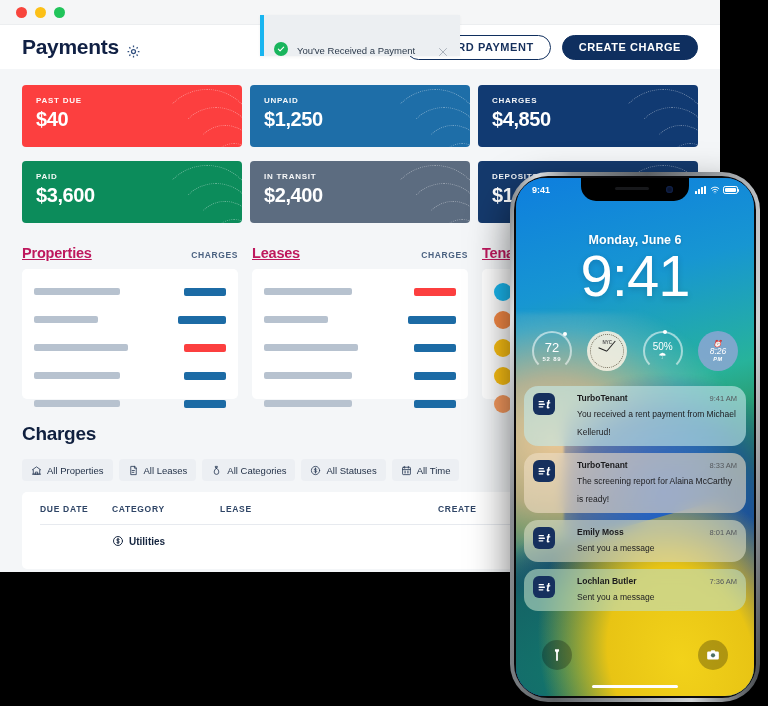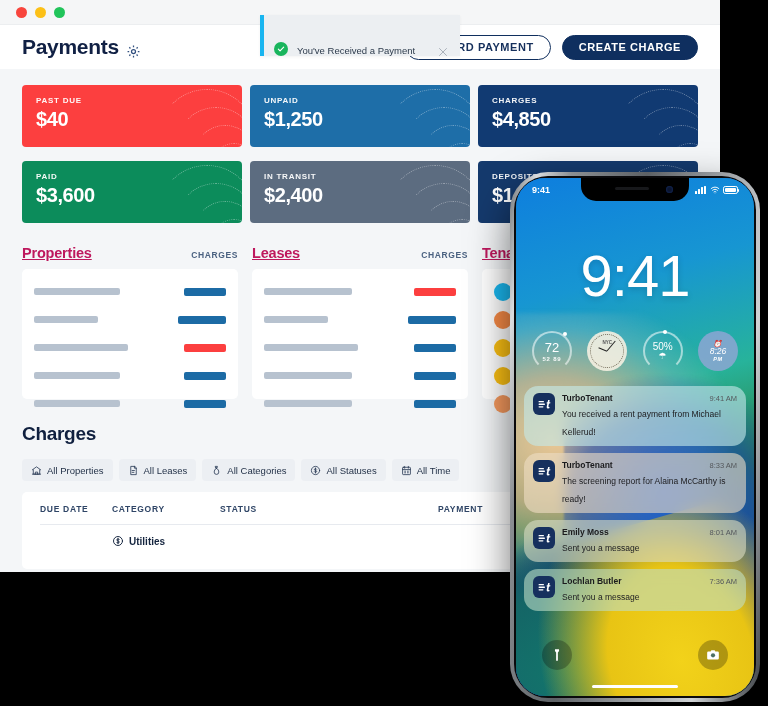--- a/index.html
+++ b/index.html
@@ -190,21 +190,21 @@
   .w.clock .ticks{ position:absolute; inset:3px; border-radius:50%; border:1px dotted rgba(80,70,50,.75); }
   .w .pct{ font-size:10px; font-weight:500; }
   .w .umb{ font-size:9px; margin-top:0px; line-height:1; }
   .w.alarm{ background:rgba(150,165,215,.78);font-style:italic; }
   .w.alarm .ic{ font-size:7px; line-height:1; }
   .w.alarm .t{ font-size:8.5px; font-weight:500; line-height:1.1; }
   .w.alarm .pm{ font-size:5.5px; font-weight:700; letter-spacing:.6px; }
 
   .notifs{ position:absolute; top:208px; left:8px; right:8px; z-index:7;
     display:flex; flex-direction:column; gap:7px; }
-  .notif{ border-radius:14px; padding:7px 9px; display:flex; gap:7px; align-items:flex-start;
+  .notif{ border-radius:14px; padding:7px 9px; display:flex; gap:22px; align-items:flex-start;
     background:rgba(255,255,255,.30); backdrop-filter:blur(6px); }
   .notif.n1{ background:rgba(196,232,232,.62); }
   .notif.n2{ background:rgba(238,222,196,.60); }
   .notif.n3{ background:rgba(222,224,200,.58); }
   .notif.n4{ background:rgba(190,222,198,.60); }
   .nico{ width:22px; height:22px; border-radius:6px; background:#16305e; flex:0 0 auto;
     display:flex; align-items:center; justify-content:center; }
   .nico svg{ width:13px; height:11px; display:block; }
   .nbody{ flex:1; min-width:0; }
   .ntop{ display:flex; align-items:baseline; gap:6px; }
@@ -470,22 +470,22 @@
             </svg>
           </span>
           <span>All Time</span>
         </div>
       </div>
 
       <div class="table">
         <div class="thead">
           <div class="th c1">DUE DATE</div>
           <div class="th c2">CATEGORY</div>
-          <div class="th c3">STATUS</div>
-          <div class="th c4">PAYMENT</div>
+          <div class="th c3">LEASE</div>
+          <div class="th c4">CREATE</div>
           <div class="th c5">DEPOSITED</div>
         </div>
         <div class="tr">
           <div class="c1"><span class="cell-skel"></span></div>
           <div class="c2 cat">
             <span>
               <svg viewBox="0 0 24 24" fill="none" stroke="#15253f" stroke-width="1.9" stroke-linecap="round" stroke-linejoin="round">
                 <circle cx="12" cy="12" r="9"></circle>
                   <path d="M12 6.5v11"></path>
                 <path d="M14.6 9.2c-.5-.9-1.5-1.3-2.6-1.3-1.4 0-2.5.8-2.5 2s1 1.7 2.5 2 2.6.8 2.6 2.1-1.1 2-2.6 2c-1.2 0-2.2-.5-2.7-1.4"></path>
@@ -538,20 +538,21 @@
               <path d="M9.6 14.7c.8-.6 1.6-.9 2.4-.9s1.6.3 2.4.9"></path>
               <circle cx="12" cy="17.6" r="1.1" fill="#fff" stroke="none"></circle>
             </svg>
           </span>
           <span class="batt">
               <i></i>
             </span>
         </span>
       </div>
 
+      <div class="lock-date">Monday, June 6</div>
       <div class="lock-time">9:41</div>
 
       <div class="widgets">
         <div class="w">
           <span class="w-ring"></span>
             <span class="w-dot"></span>
           <span class="temp">72</span>
           <span class="sub">52  89</span>
         </div>
         <div class="w clock">

